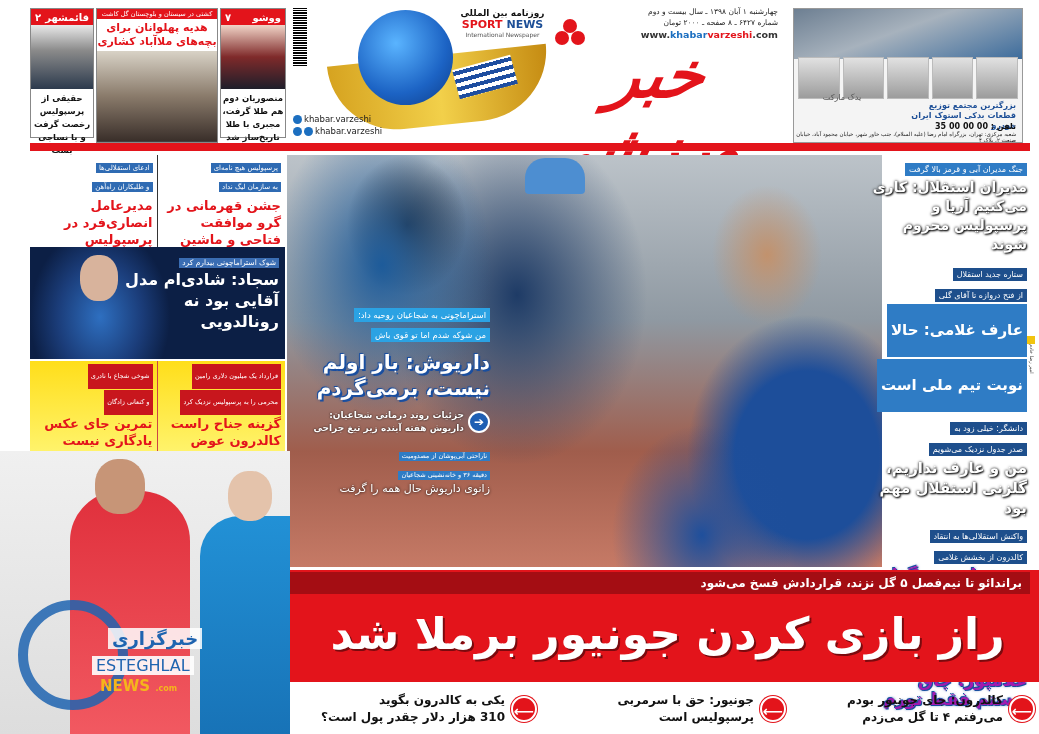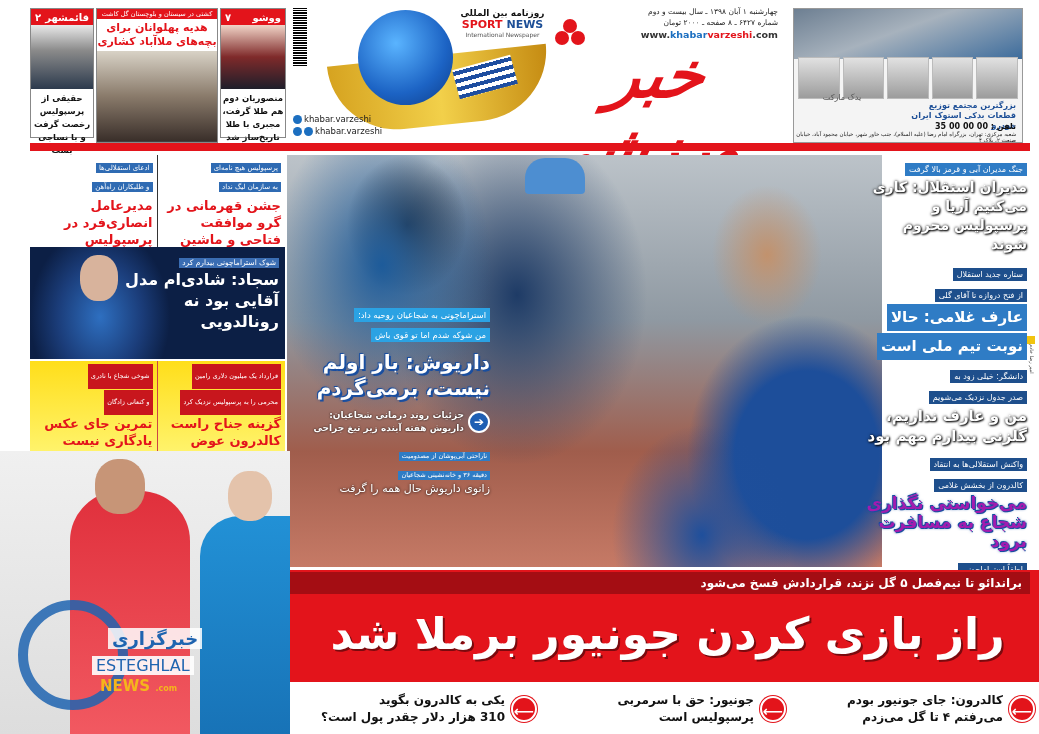--- a/index.html
+++ b/index.html
@@ -57,21 +57,21 @@
     radial-gradient(ellipse 60px 70px at 120px 70px,#2b1d16 0%,transparent 100%),
     radial-gradient(ellipse 130px 170px at 230px 140px,#1e3b66 0%,transparent 100%),
     linear-gradient(180deg,#bcc3c9 0%,#8f99a2 40%,#a05d4c 72%,#c67a66 100%); overflow: hidden; }
   .cap-mark { left: 525px; top: 158px; width: 60px; height: 36px; background: #4d8ed1; border-radius: 20px 20px 4px 4px; }
 
   
   .rcol { right: 12px; top: 157px; width: 165px; text-align: right; }
   .kicker-blue { display: inline-block; background: #2f7cc5; color: #fff; font-size: 8px; padding: 1px 4px; margin-bottom: 2px; line-height: 11px; }
   .kicker-dark { display: inline-block; background: #1e4f8c; color: #fff; font-size: 8px; padding: 1px 4px; margin-bottom: 2px; line-height: 11px; }
   .h-white { color: #fff; font-weight: bold; font-size: 14px; line-height: 19px; text-shadow: 0 0 3px #000, 1px 1px 2px #000; }
-  .h-boxed { display: inline-block; background: #2f7cc5; color: #fff; font-weight: bold; font-size: 15px; line-height: 21px; padding: 3px 4px; margin-bottom: 2px; }
+  .h-boxed { display: inline-block; background: #2f7cc5; color: #fff; font-weight: bold; font-size: 15px; line-height: 21px; padding: 16px 4px; margin-bottom: 2px; }
   .h-blue { color: #a21caf; font-weight: bold; font-size: 17px; line-height: 19px; text-shadow: 0 0 3px #1a4fa0, 1px 1px 0 #1a4fa0, -1px -1px 0 #1a4fa0; }
 
   .vert-strip { left: 1027px; top: 336px; width: 8px; height: 45px; }
   .vert-strip .sq { width: 8px; height: 8px; background: #f1c40f; }
 
   
   .center-left { left: 290px; top: 303px; width: 200px; text-align: right; }
   .ck-blue { display: inline-block; background: #2ba2e3; color: #fff; font-size: 8.5px; padding: 1px 4px; line-height: 12px; margin-bottom: 1px; }
   .h-main-blue { color: #fff; font-weight: bold; font-size: 20px; line-height: 26px; text-shadow: 0 0 3px #1a4fa0, 2px 2px 0 #1a4fa0, -1px -1px 0 #1a4fa0; margin-top: 6px; }
   .arrow-row { display: flex; flex-direction: row-reverse; justify-content: flex-end; align-items: center; gap: 4px; margin-top: 8px; }
@@ -202,21 +202,21 @@
   </div>
   <div style="margin-top:8px;">
     <span class="kicker-dark">ستاره جدید استقلال</span><br>
     <span class="kicker-dark">از فتح دروازه تا آقای گلی</span><br>
     <span class="h-boxed">عارف غلامی: حالا</span><br>
     <span class="h-boxed">نوبت تیم ملی است</span>
   </div>
   <div style="margin-top:2px;">
     <span class="kicker-dark">دانشگر: خیلی زود به</span><br>
     <span class="kicker-dark">صدر جدول نزدیک می‌شویم</span>
-    <div class="h-white" style="font-size:15px;line-height:20px;">من و عارف نداریم، گلزنی بیدارم مهم بود</div>
+    <div class="h-white" style="font-size:15px;line-height:20px;">من و عارف نداریم، گلزنی استقلال مهم بود</div>
   </div>
   <div style="margin-top:6px;">
     <span class="kicker-dark">واکنش استقلالی‌ها به انتقاد</span><br>
     <span class="kicker-dark">کالدرون از بخشش غلامی</span>
     <div class="h-blue">می‌خواستی نگذاری شجاع به مسافرت برود</div>
   </div>
   <div style="margin-top:6px;">
     <span class="kicker-dark">لطفاً استراماچونی</span><br>
     <span class="kicker-dark">را احساس نکنید</span>
     <div class="h-blue">غلامپور: چاق نیستم فقط تورم</div>

